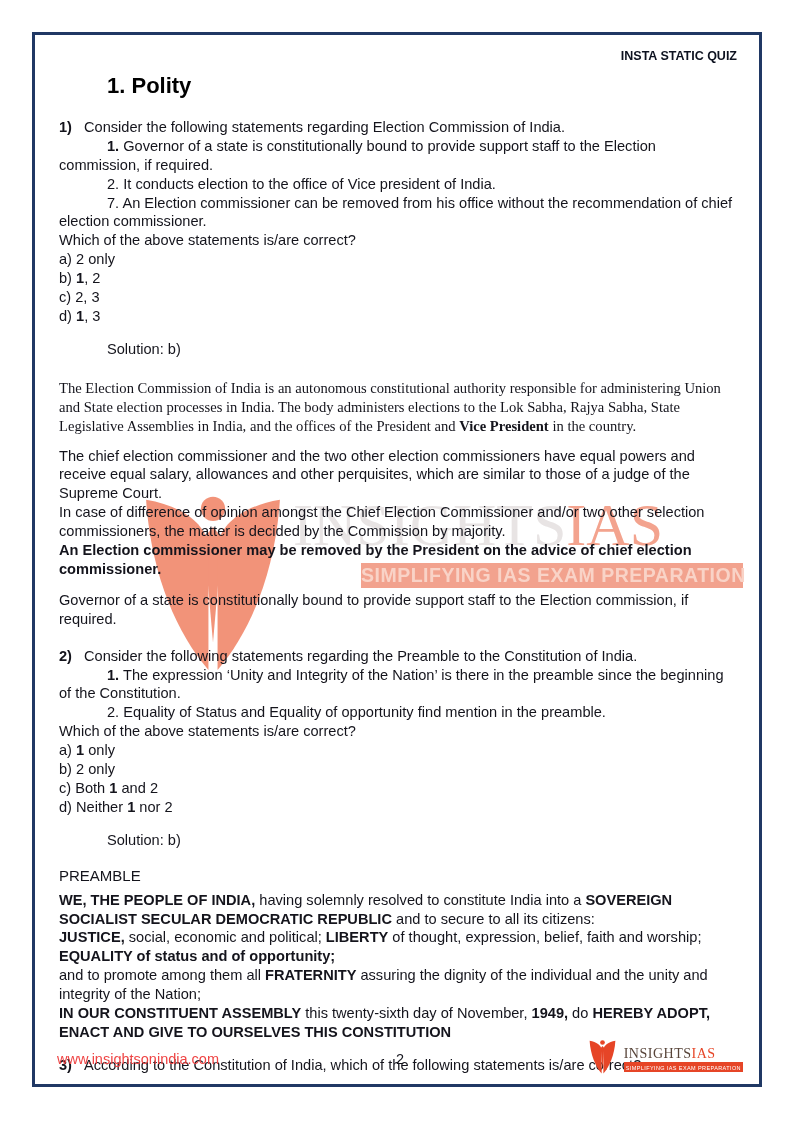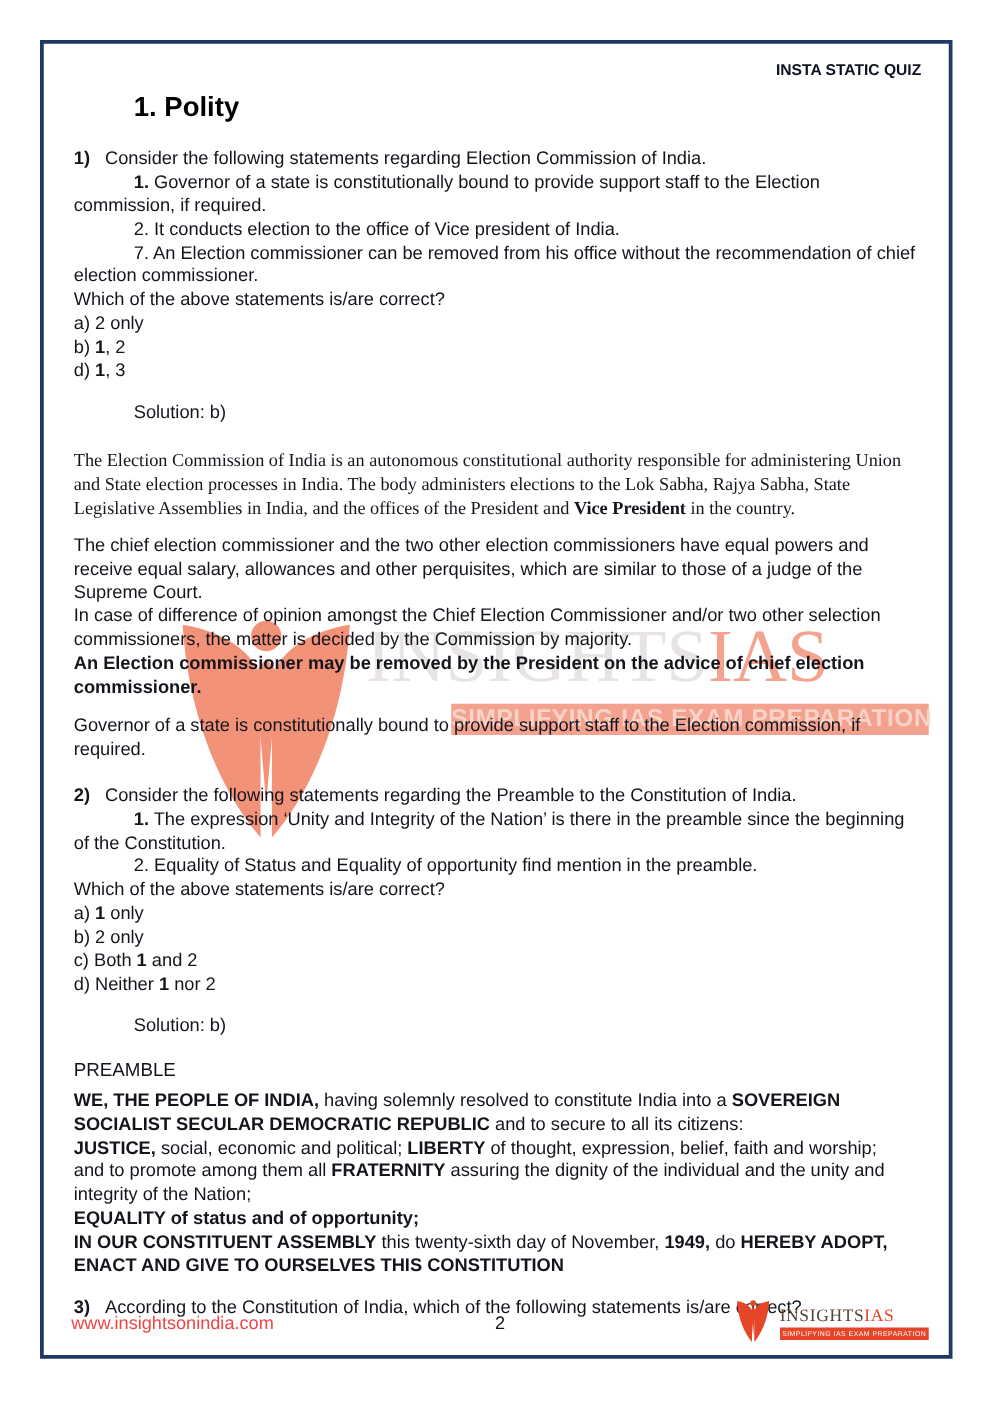--- a/index.html
+++ b/index.html
@@ -85,20 +85,21 @@
     <div class="doc-header">INSTA STATIC QUIZ</div>
     <h1 class="page-title">1. Polity</h1>
 
     <p class="qline"><span class="qnum">1)</span><span>Consider the following statements regarding Election Commission of India.</span></p>
     <p class="stmt"><span style="font-weight: bold;">1.</span><span> Governor of a state is constitutionally bound to provide support staff to the Election commission, if required.</span></p>
     <p class="stmt"><span>2. It conducts election to the office of Vice president of India.</span></p>
     <p class="stmt"><span>7. An Election commissioner can be removed from his office without the recommendation of chief election commissioner.</span></p>
     <p>Which of the above statements is/are correct?</p>
     <p class="opt"><span>a) 2 only</span></p>
     <p class="opt"><span>b) </span><span style="font-weight: bold;">1</span><span>, 2</span></p>
+    <p class="opt"><span>c) 2, 3</span></p>
     <p class="opt"><span>d) </span><span style="font-weight: bold;">1</span><span>, 3</span></p>
     <p class="solution">Solution: b)</p>
 
     <p class="exp gap18"><span>The Election Commission of India is an autonomous constitutional authority responsible for administering Union and State election processes in India. The body administers elections to the Lok Sabha, Rajya Sabha, State Legislative Assemblies in India, and the offices of the President and </span><span style="font-weight: bold;">Vice President</span><span> in the country.</span></p>
     <p class="exp"><span>The chief election commissioner and the two other election commissioners have equal powers and receive equal salary, allowances and other perquisites, which are similar to those of a judge of the Supreme Court.</span></p>
     <p><span>In case of difference of opinion amongst the Chief Election Commissioner and/or two other selection commissioners, the matter is decided by the Commission by majority.</span></p>
     <p><span style="font-weight: bold;">An Election commissioner may be removed by the President on the advice of chief election commissioner.</span></p>
     <p class="gap12"><span>Governor of a state is constitutionally bound to provide support staff to the Election commission, if required.</span></p>
 
     <p class="qline" style="margin-top:18px"><span class="qnum">2)</span><span>Consider the following statements regarding the Preamble to the Constitution of India.</span></p>
@@ -107,22 +108,22 @@
     <p>Which of the above statements is/are correct?</p>
     <p class="opt"><span>a) </span><span style="font-weight: bold;">1</span><span> only</span></p>
     <p class="opt"><span>b) 2 only</span></p>
     <p class="opt"><span>c) Both </span><span style="font-weight: bold;">1</span><span> and 2</span></p>
     <p class="opt"><span>d) Neither </span><span style="font-weight: bold;">1</span><span> nor 2</span></p>
     <p class="solution">Solution: b)</p>
 
     <p class="preamble-heading">PREAMBLE</p>
     <p class="preamble-line pre-first"><span style="font-weight: bold;">WE, THE PEOPLE OF INDIA,</span><span> having solemnly resolved to constitute India into a </span><span style="font-weight: bold;">SOVEREIGN SOCIALIST SECULAR DEMOCRATIC REPUBLIC</span><span> and to secure to all its citizens:</span></p>
     <p class="preamble-line"><span style="font-weight: bold;">JUSTICE,</span><span> social, economic and political; </span><span style="font-weight: bold;">LIBERTY</span><span> of thought, expression, belief, faith and worship;</span></p>
+    <p class="preamble-line"><span style="font-weight: bold;">EQUALITY of status and of opportunity;</span></p>
     <p class="preamble-line"><span>and to promote among them all </span><span style="font-weight: bold;">FRATERNITY</span><span> assuring the dignity of the individual and the unity and integrity of the Nation;</span></p>
-    <p class="preamble-line"><span style="font-weight: bold;">EQUALITY of status and of opportunity;</span></p>
     <p class="preamble-line"><span style="font-weight: bold;">IN OUR CONSTITUENT ASSEMBLY</span><span> this twenty-sixth day of November, </span><span style="font-weight: bold;">1949,</span><span> do </span><span style="font-weight: bold;">HEREBY ADOPT, ENACT AND GIVE TO OURSELVES THIS CONSTITUTION</span></p>
 
     <p class="qline" style="margin-top:14px"><span class="qnum">3)</span><span>According to the Constitution of India, which of the following statements is/are correct?</span></p>
 
   </div>
 
   <div class="footer">
     <a class="footer-link">www.insightsonindia.com</a>
     <span class="footer-page">2</span>
     <div class="footer-logo">

